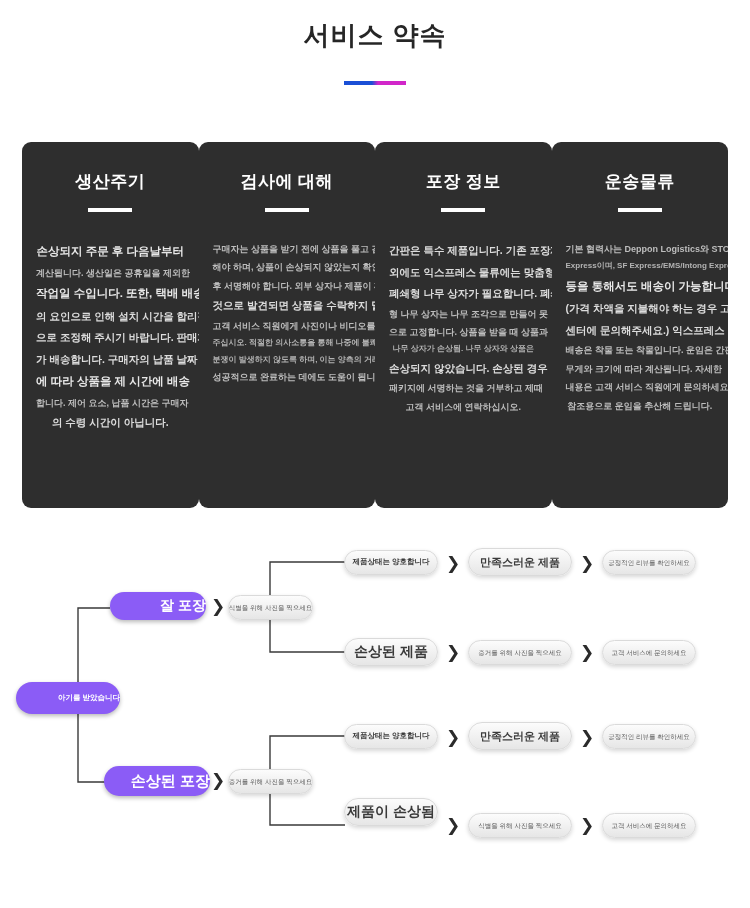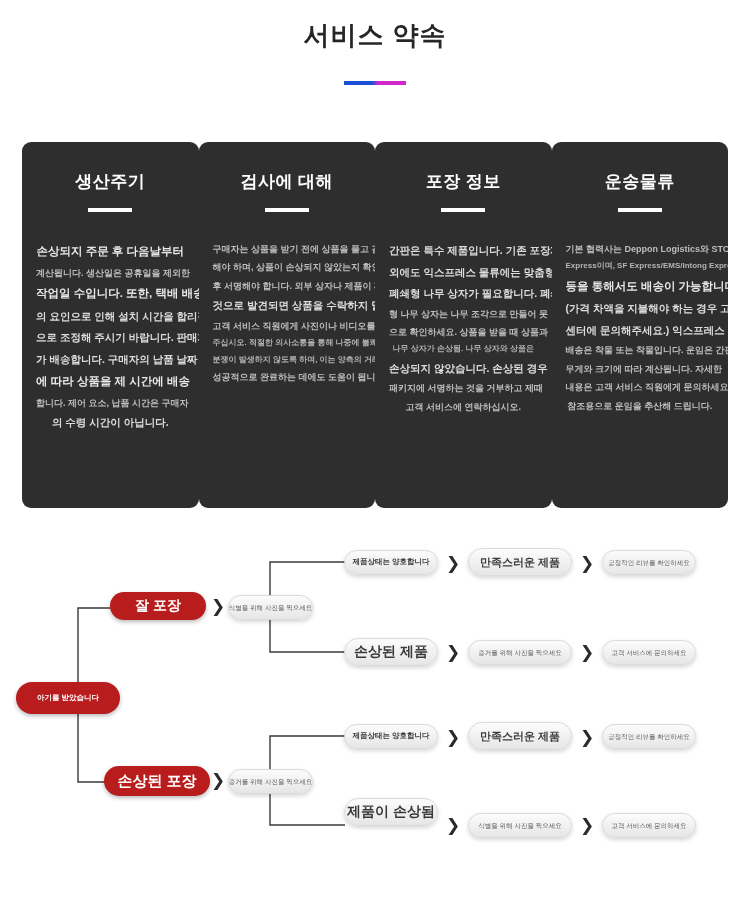--- a/index.html
+++ b/index.html
@@ -101,24 +101,25 @@
     display:flex;
     align-items:center;
     justify-content:center;
     border-radius:999px;
     text-align:center;
     white-space:nowrap;
     line-height:1.1;
   }
   
   .node.dark {
-    background:#b91c1c;
+    background:#8b5cf6;
     color:#ffffff;
     font-weight:bold;
     box-shadow:0 2px 4px rgba(0,0,0,0.28);
+    justify-content:flex-end;
   }
   
   .node.light {
     background:linear-gradient(to bottom,#fcfcfc,#e6e6e6);
     color:#3a3a3a;
     font-weight:bold;
     border:1px solid #dadada;
     box-shadow:0 2px 4px rgba(0,0,0,0.16);
   }
   .node.tiny  { font-size:6.5px; font-weight:normal; color:#555; }
@@ -177,21 +178,21 @@
   </div>
 
   <div class="info-card">
     <div class="card-title">포장 정보</div>
     <div class="card-rule"></div>
     <div class="card-body">
       <span class="card-line md">간판은 특수 제품입니다. 기존 포장재</span>
       <span class="card-line md">외에도 익스프레스 물류에는 맞춤형</span>
       <span class="card-line md">폐쇄형 나무 상자가 필요합니다. 폐쇄</span>
       <span class="card-line sm">형 나무 상자는 나무 조각으로 만들어 못</span>
-      <span class="card-line sm">으로 확인하세요. 상품을 받을 때 상품과</span>
+      <span class="card-line sm">으로 고정합니다. 상품을 받을 때 상품과</span>
       <span class="card-line xs">나무 상자가 손상됨. 나무 상자와 상품은</span>
       <span class="card-line md">손상되지 않았습니다. 손상된 경우</span>
       <span class="card-line sm">패키지에 서명하는 것을 거부하고 제때</span>
       <span class="card-line sm">고객 서비스에 연락하십시오.</span>
     </div>
   </div>
 
   <div class="info-card">
     <div class="card-title">운송물류</div>
     <div class="card-rule"></div>

